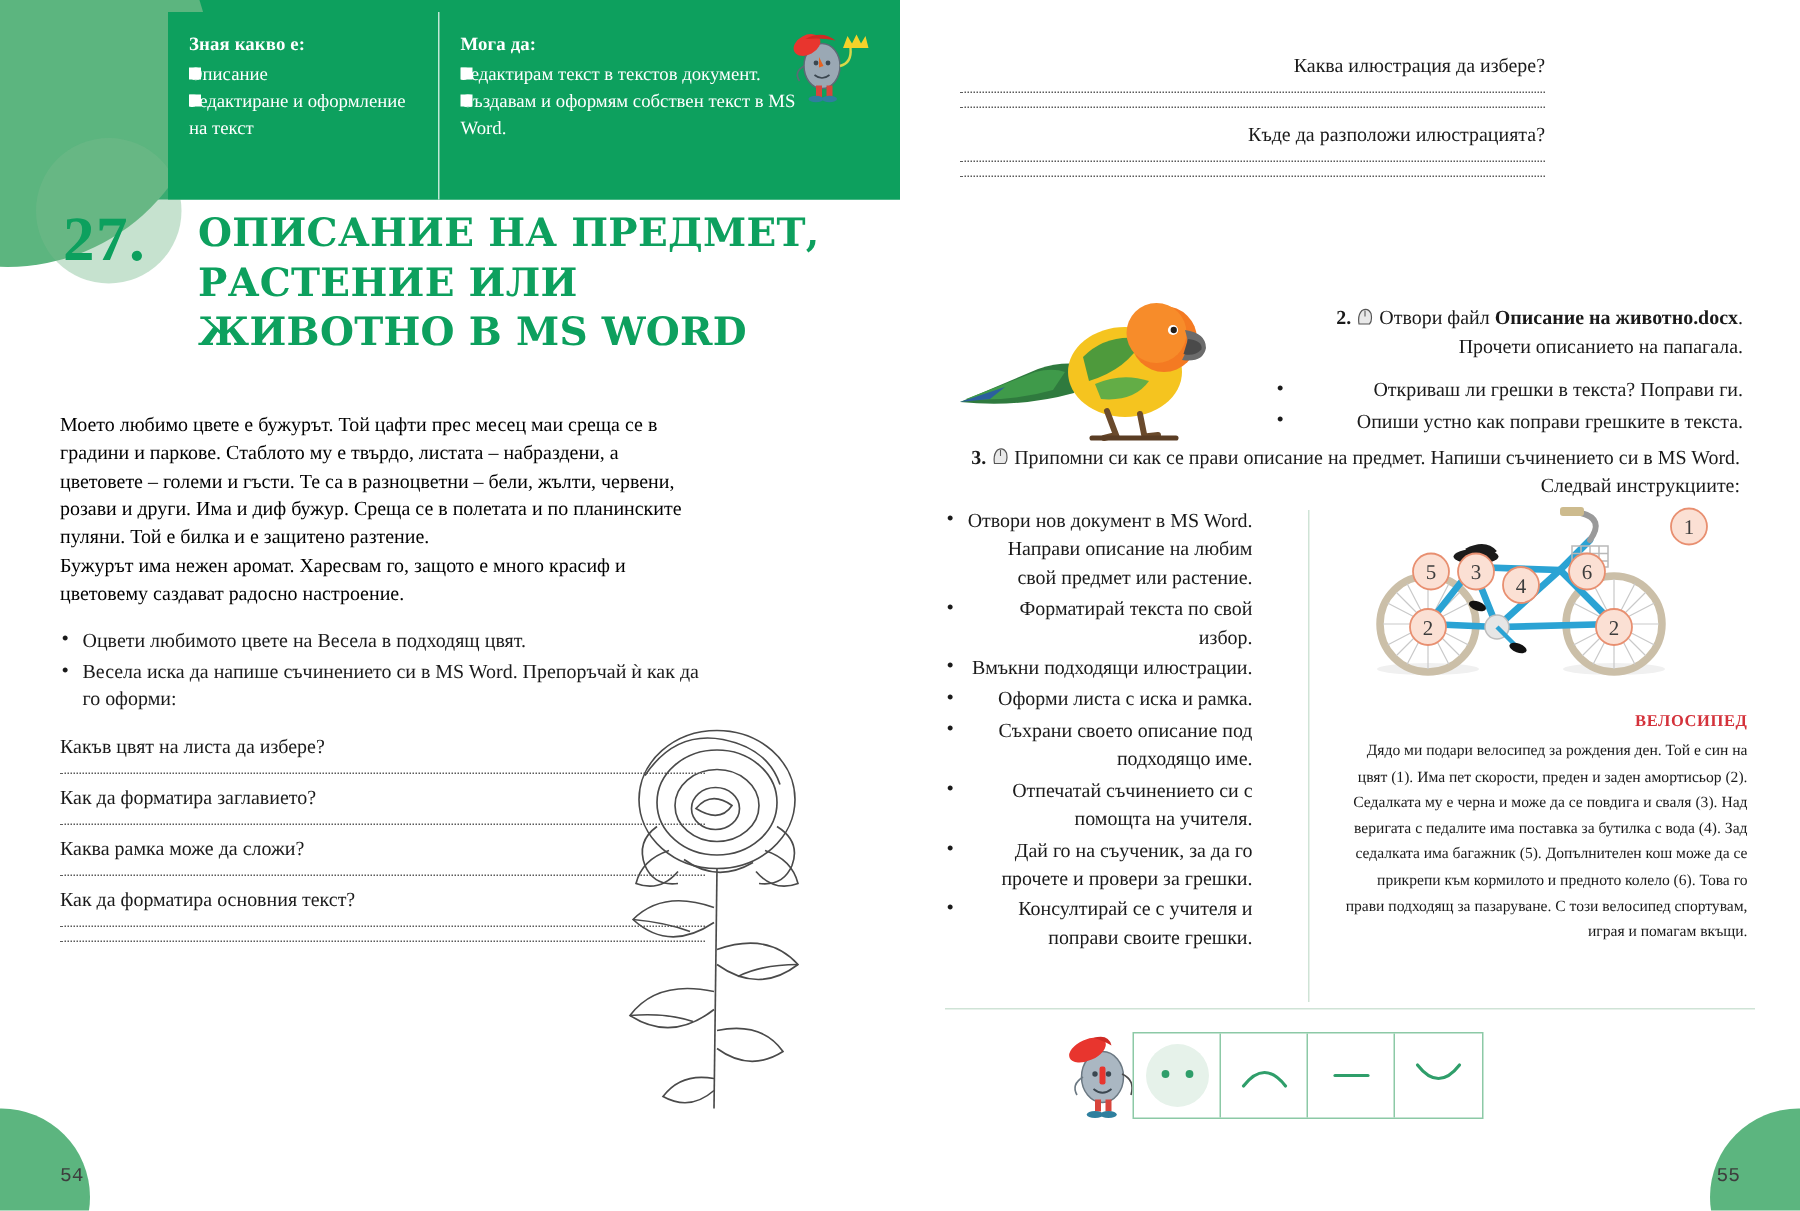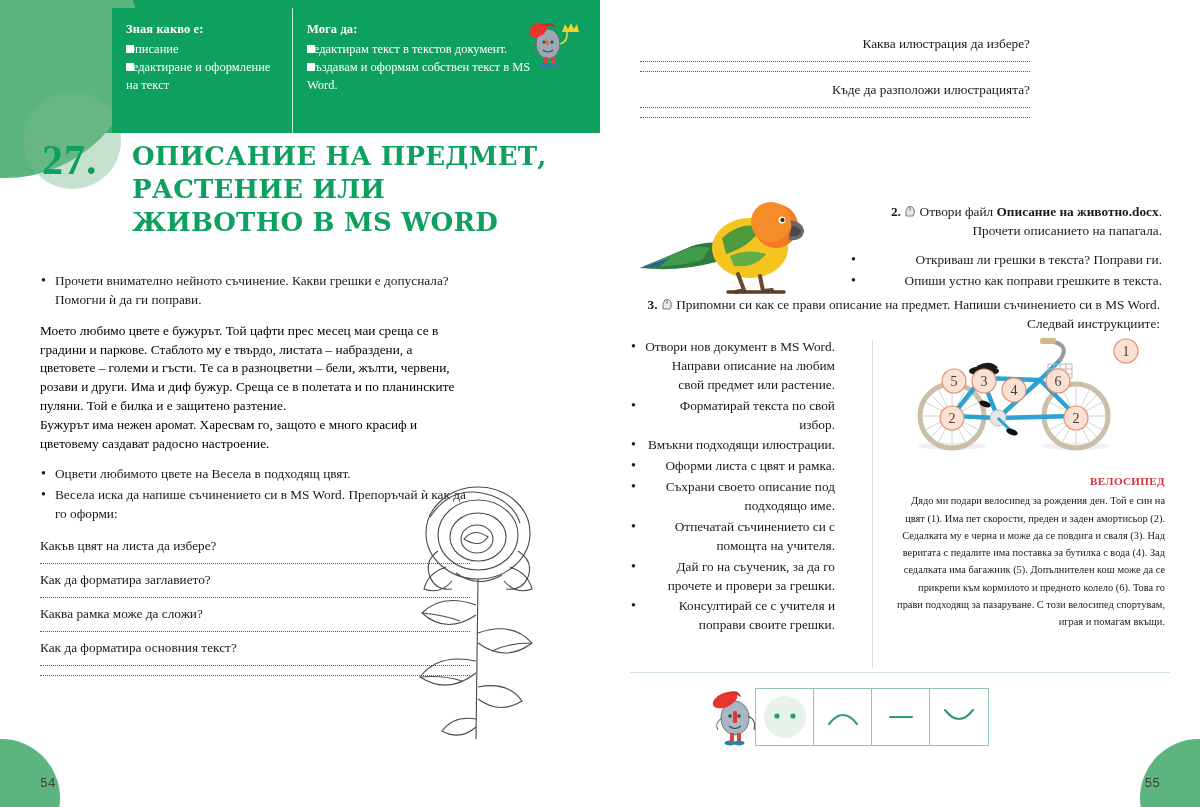--- a/index.html
+++ b/index.html
@@ -181,23 +181,20 @@
       <ellipse cx="24" cy="52" rx="5" ry="2.2" fill="#2f7f9e"></ellipse>
       <ellipse cx="33" cy="52" rx="5" ry="2.2" fill="#2f7f9e"></ellipse>
     </svg>
   </div>
 
   <div class="chapter-num">27.</div>
   <div class="chapter-title">ОПИСАНИЕ НА ПРЕДМЕТ, РАСТЕНИЕ ИЛИ ЖИВОТНО В MS WORD</div>
 
   <div class="lc">
 
-    <ul class="dot" style="margin-top:10px">
-      <li>Прочети внимателно нейното съчинение. Какви грешки е допуснала? Помогни ѝ да ги поправи.</li>
-    </ul>
 
     <p class="essay g1" style="margin-top:12px">Моето любимо цвете е бужурът. Той цафти прес месец маи среща се в градини и паркове. Стаблото му е твърдо, листата – набраздени, а цветовете – големи и гъсти. Те са в разноцветни – бели, жълти, червени, розави и други. Има и диф бужур. Среща се в полетата и по планинските пуляни. Той е билка и е защитено разтение.</p>
     <p class="essay g2" style="margin-top:0">Бужурът има нежен аромат. Харесвам го, защото е много красиф и цветовему саздават радосно настроение.</p>
 
     <ul class="dot" style="margin-top:12px">
       <li>Оцвети любимото цвете на Весела в подходящ цвят.</li>
       <li>Весела иска да напише съчинението си в MS Word. Препоръчай ѝ как да го оформи:</li>
     </ul>
 
     <div style="margin-top:14px">
@@ -297,21 +294,21 @@
       <path d="M2 11 q-1 -6 2 -9 q4 -2 6 2 q1 5 -1 7z" fill="#e9e9e9" stroke="#555" stroke-width="0.8"></path>
       <path d="M6 2 v4" stroke="#555" stroke-width="0.7"></path>
     </svg>
     <span>Припомни си как се прави описание на предмет. Напиши съчинението си в MS Word. Следвай инструкциите:</span>
   </div>
 
   <ul class="dot steps">
     <li>Отвори нов документ в MS Word. Направи описание на любим свой предмет или растение.</li>
     <li>Форматирай текста по свой избор.</li>
     <li>Вмъкни подходящи илюстрации.</li>
-    <li>Оформи листа с цвят и рамка.</li>
+    <li>Оформи листа с иска и рамка.</li>
     <li>Съхрани своето описание под подходящо име.</li>
     <li>Отпечатай съчинението си с помощта на учителя.</li>
     <li>Дай го на съученик, за да го прочете и провери за грешки.</li>
     <li>Консултирай се с учителя и поправи своите грешки.</li>
   </ul>
 
   <div class="vdivider"></div>
 
   <svg class="bike-box" viewBox="0 0 280 130">
     <ellipse cx="62" cy="112" rx="34" ry="4" fill="#f0f0f0"></ellipse>

